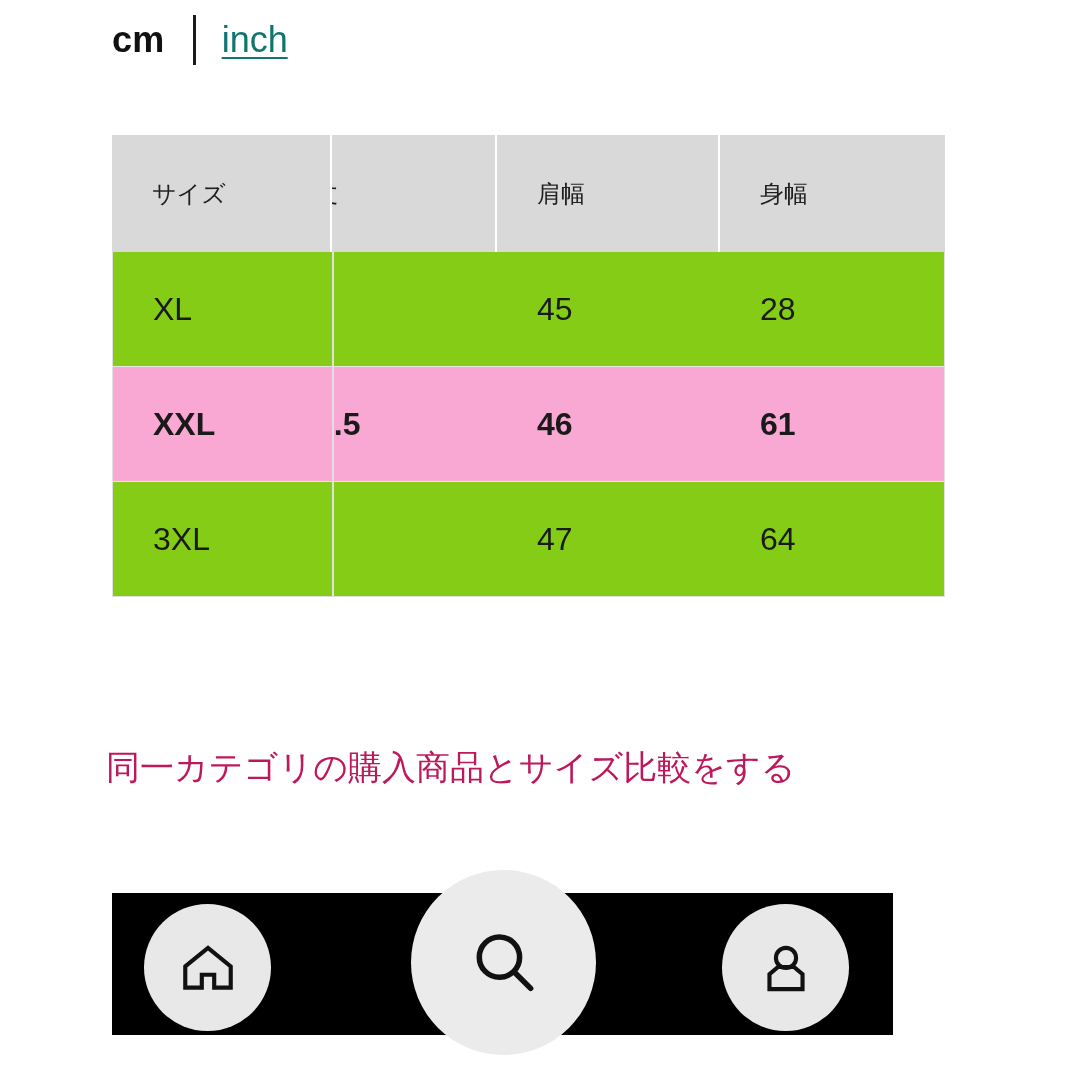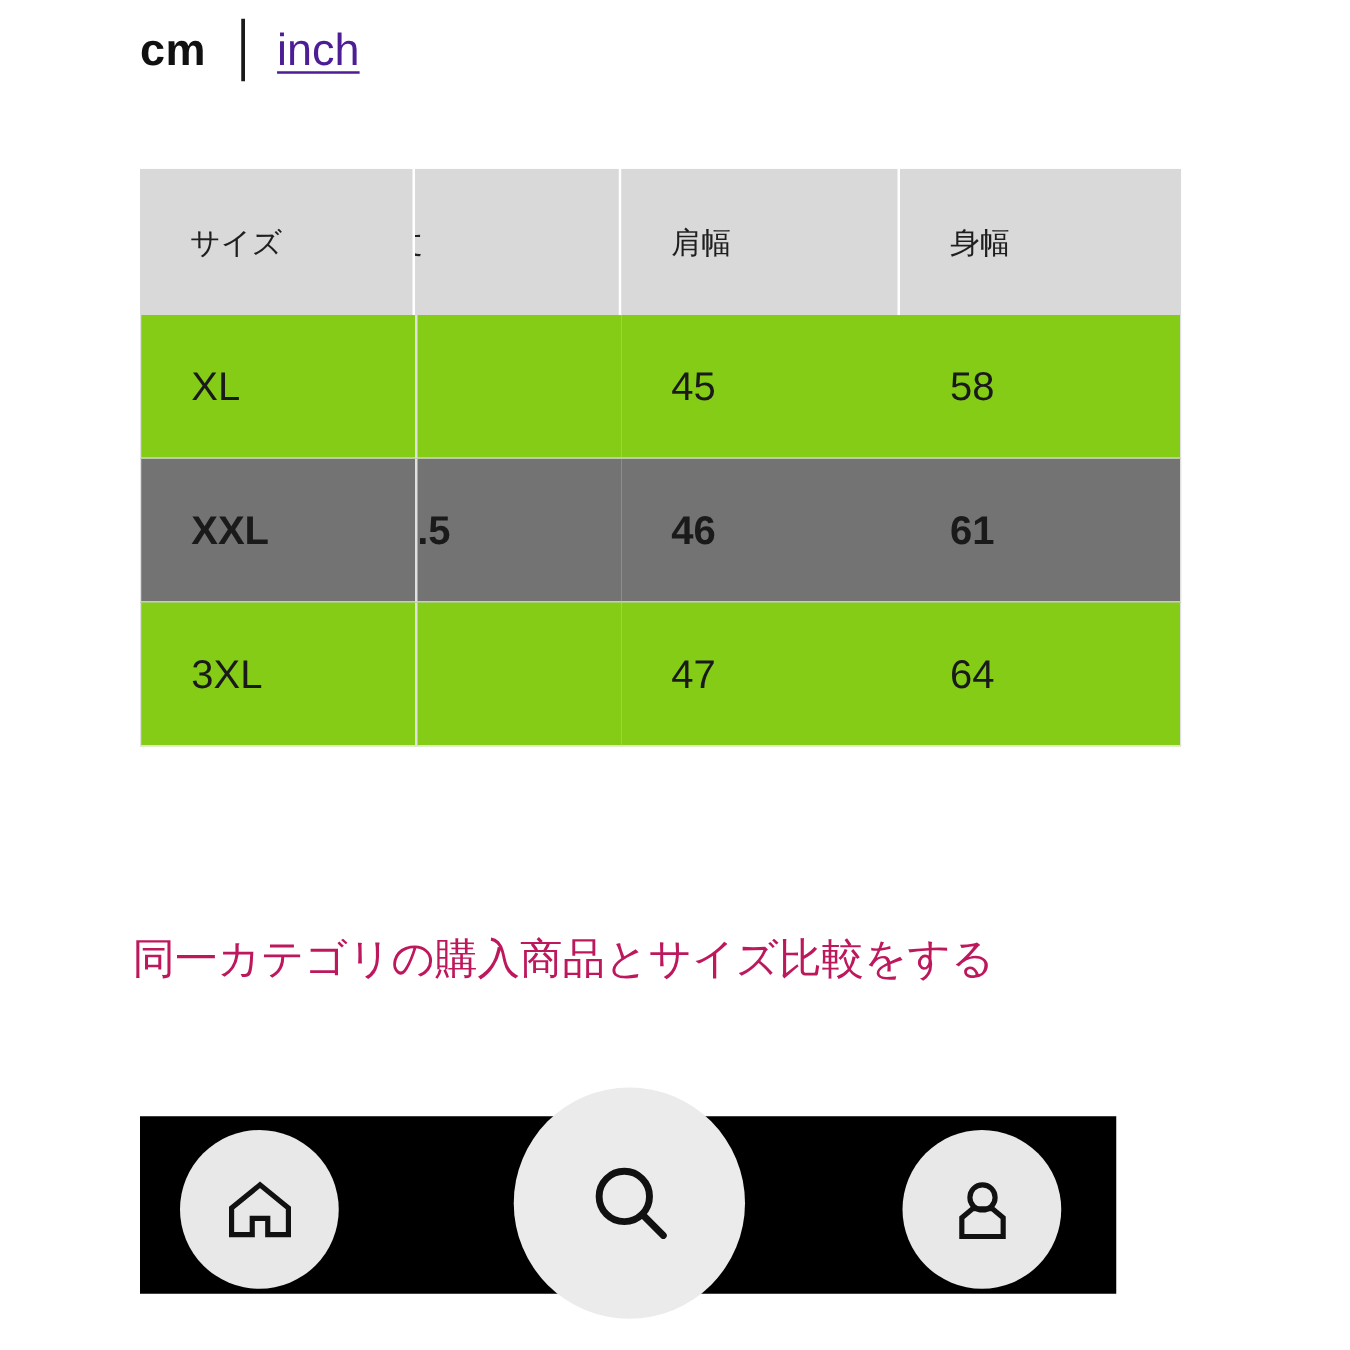--- a/index.html
+++ b/index.html
@@ -38,21 +38,21 @@
   }
   .unit-sep {
     width: 3px;
     height: 50px;
     background: #1a1a1a;
     margin: 0 26px 0 28px;
   }
   .unit-inch {
     font-size: 36px;
     font-weight: 400;
-    color: #4c1d95;
+    color: #0f766e;
     text-decoration: underline;
     text-underline-offset: 5px;
     text-decoration-thickness: 2px;
     line-height: 1;
   }
 
   
   .size-table-wrap {
     position: absolute;
     left: 112px;
@@ -111,21 +111,21 @@
   .size-table tbody td.col-len   { border-left: 2px solid #e0e0e0; padding-left: 0; }
   .size-table tbody td.col-len .clipped {
     display: block;
     margin-left: -18px;
     overflow: hidden;
   }
   .size-table tbody td.col-shou  { border-left: none; }
   .size-table tbody td.col-chest { border-left: none; border-right: 1px solid #e0e0e0; }
 
   .size-table tbody tr.highlight td {
-    background: #737373;
+    background: #f9a8d4;
     font-weight: 700;
     margin-left: 36px;
   }
   .size-table tbody tr:last-child td { border-bottom: 1px solid #e0e0e0; }
 
   
   .login-notice {
     position: absolute;
     left: 106px;
     top: 738px;
@@ -203,21 +203,21 @@
           <th class="last">身幅</th>
         </tr>
       </thead>
       <tbody>
         <tr>
           <td class="col-size">XL</td>
           <td class="col-len">
             <span class="clipped">9</span>
           </td>
           <td class="col-shou">45</td>
-          <td class="col-chest">58</td>
+          <td class="col-chest">28</td>
         </tr>
         <tr class="highlight">
           <td class="col-size">XXL</td>
           <td class="col-len">
             <span class="clipped">9.5</span>
           </td>
           <td class="col-shou">46</td>
           <td class="col-chest">61</td>
         </tr>
         <tr>

